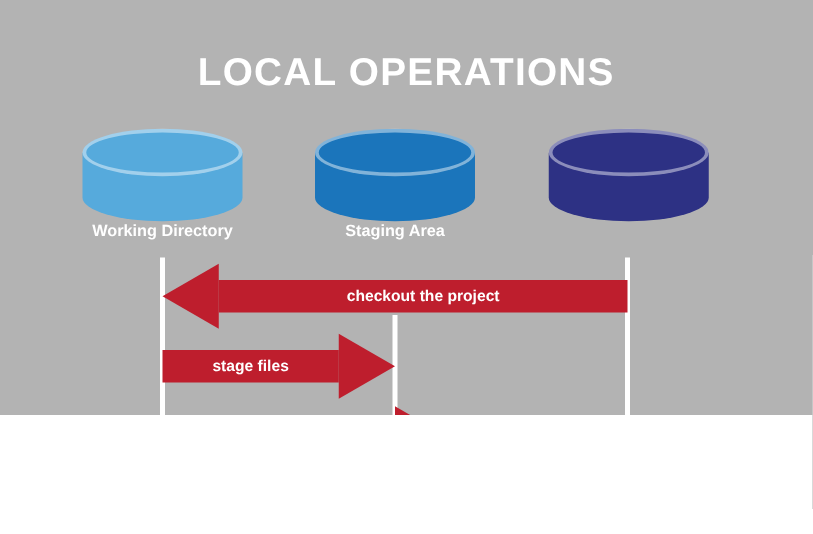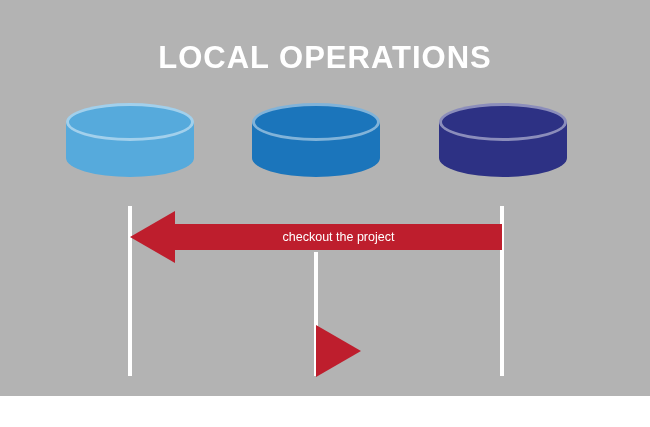--- a/index.html
+++ b/index.html
@@ -3,21 +3,21 @@
 <meta charset="utf-8">
 <style>
   html, body {
     margin: 0;
     padding: 0;
     font-family: "Liberation Sans", sans-serif;
   }
   .stage {
     position: relative;
     width: 650px;
-    height: 396px;
+    height: 332px;
     background: var(--background, #b3b3b3);
     overflow: hidden;
   }
   .title {
     position: absolute;
     left: 0;
     right: 0;
     top: 40px;
     margin: 0;
     text-align: center;
@@ -93,21 +93,21 @@
   }
   .arrow-head-right {
     width: 0; height: 0;
     border-top: 26px solid transparent;
     border-bottom: 26px solid transparent;
     border-left: 45px solid var(--arrow, #be1e2d);
   }
   .arrow-label {
     color: #ffffff;
     font-size: 12.5px;
-    font-weight: normal;
+    font-weight: bold;
     white-space: nowrap;
   }
 </style>
 </head>
 <body>
 
 <div class="stage">
 
   <h1 class="title">LOCAL OPERATIONS</h1>
 
@@ -117,30 +117,38 @@
   </div>
   <div class="cylinder cyl-sa" style="left:252px;">
     <div class="cyl-body"></div>
     <div class="cyl-top"></div>
   </div>
   <div class="cylinder cyl-repo" style="left:439px;">
     <div class="cyl-body"></div>
     <div class="cyl-top"></div>
   </div>
 
+  <div class="node-label" style="left:45px;">Working Directory</div>
+  <div class="node-label" style="left:231px;">Staging Area</div>
 
   <div class="vline" style="left:128px; top:206px; height:170px;"></div>
   <div class="vline" style="left:314px; top:252px; height:124px;"></div>
   <div class="vline" style="left:500px; top:206px; height:170px;"></div>
 
   <div class="arrow" style="left:130px; top:211px; width:372px;">
     <div class="arrow-head-left"></div>
     <div class="arrow-body">
       <span class="arrow-label">checkout the project</span>
     </div>
   </div>
 
+  <div class="arrow" style="left:130px; top:267px; width:186px;">
+    <div class="arrow-body">
+      <span class="arrow-label">stage files</span>
+    </div>
+    <div class="arrow-head-right"></div>
+  </div>
 
   <div class="arrow" style="left:316px; top:325px; width:186px;">
     <div class="arrow-head-right"></div>
   </div>
 
 </div>
 
 </body></html>

